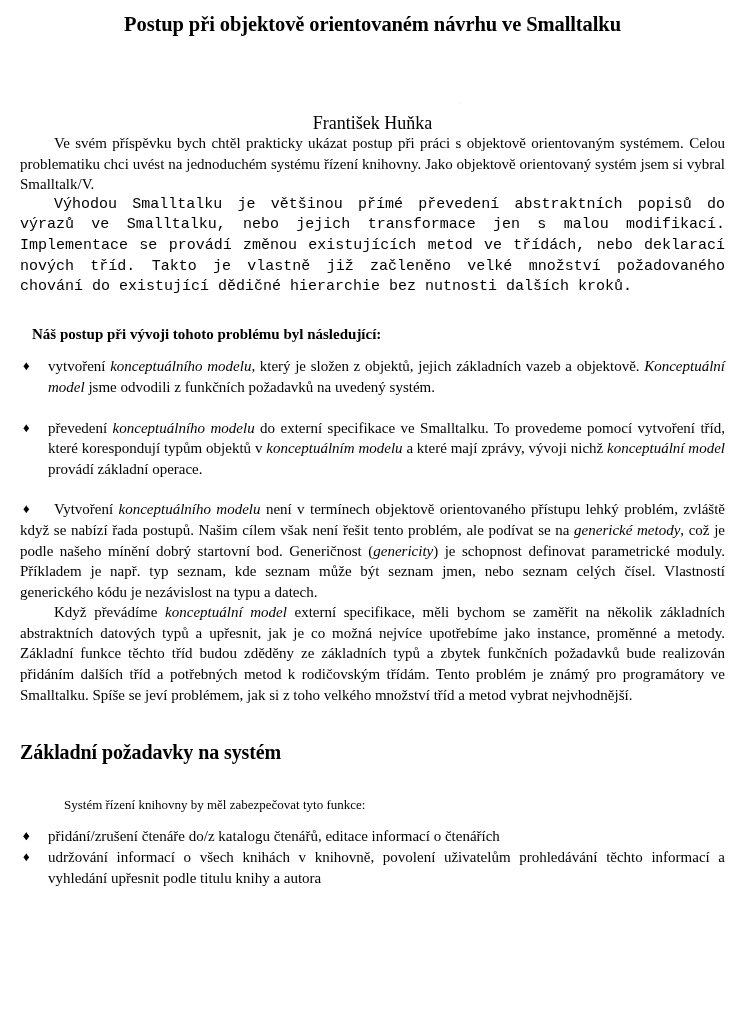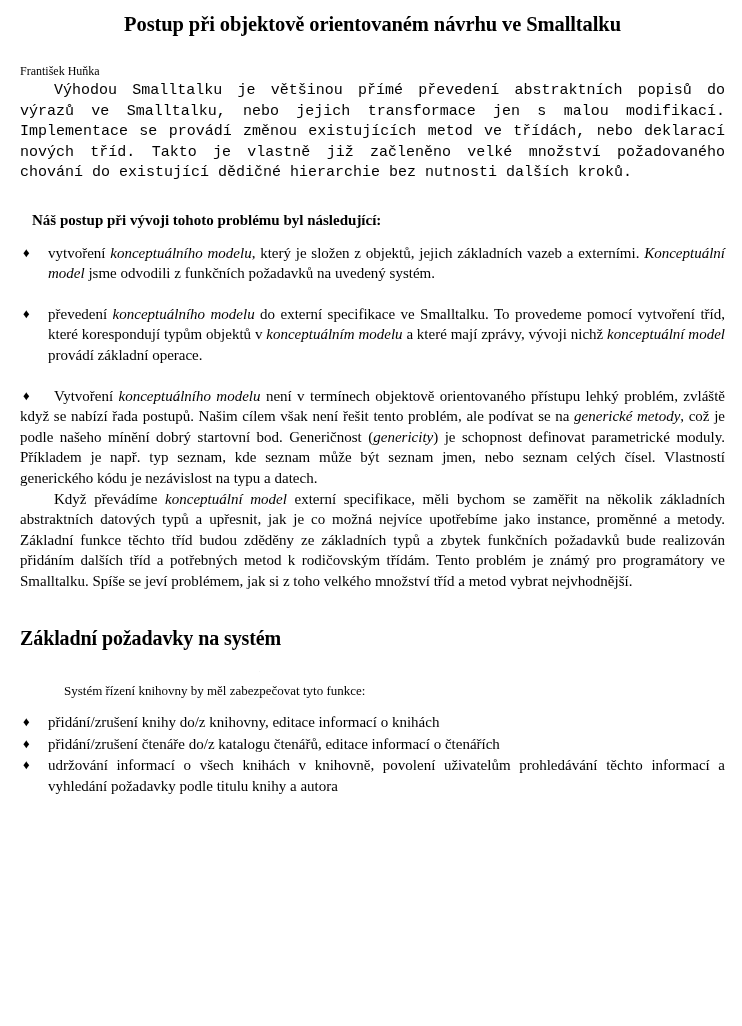--- a/index.html
+++ b/index.html
@@ -42,22 +42,23 @@
     font-weight: bold;
     font-size: 20.5px;
     text-align: center;
     letter-spacing: -0.1px;
     line-height: 26px;
     margin: 0 0 0 0;
     padding-top: 3px;
   }
 
   .author {
-    font-size: 12px;
-    margin-top: 24px;
+    text-align: center;
+    font-size: 18px;
+    margin-top: 76px;
     line-height: 20px;
   }
 
   p.body-par {
     font-size: 15px;
     line-height: 20.6px;
     text-align: justify;
     text-indent: 34px;
     margin: 0;
     padding: 0;
@@ -125,30 +126,31 @@
 </head>
 <body>
 
 <div class="page">
   <div class="content">
 
     <h1 class="doc-title">Postup při objektově orientovaném návrhu ve Smalltalku</h1>
 
     <div class="author">František Huňka</div>
 
+    <p class="body-par mt-42">Ve svém příspěvku bych chtěl prakticky ukázat postup při práci s objektově orientovaným systémem. Celou problematiku chci uvést na jednoduchém systému řízení knihovny. Jako objektově orientovaný systém jsem si vybral Smalltalk/V.</p>
 
     <p class="body-par par-gap-lg">Výhodou Smalltalku je většinou přímé převedení abstraktních popisů do výrazů ve Smalltalku, nebo jejich transformace jen s malou modifikací. Implementace se provádí změnou existujících metod ve třídách, nebo deklarací nových tříd. Takto je vlastně již začleněno velké množství požadovaného chování do existující dědičné hierarchie bez nutnosti dalších kroků.</p>
 
     <p class="lead-bold mt-26">Náš postup při vývoji tohoto problému byl následující:</p>
 
     <ul class="bullets spaced mt-28">
 
       <li>
         <span class="bullet-mark">♦</span>
-        <span>vytvoření </span><i>konceptuálního modelu</i><span>, který je složen z objektů, jejich základních vazeb a externími. </span><i>Konceptuální model</i><span> jsme odvodili z funkčních požadavků na uvedený systém.</span>
+        <span>vytvoření </span><i>konceptuálního modelu</i><span>, který je složen z objektů, jejich základních vazeb a objektově. </span><i>Konceptuální model</i><span> jsme odvodili z funkčních požadavků na uvedený systém.</span>
       </li>
 
       <li>
         <span class="bullet-mark">♦</span>
         <span>převedení </span><i>konceptuálního modelu</i><span> do externí specifikace ve Smalltalku. To provedeme pomocí vytvoření tříd, které korespondují typům objektů v </span><i>konceptuálním modelu</i><span> a které mají zprávy, vývoji nichž </span><i>konceptuální model</i><span> provádí základní operace.</span>
       </li>
 
       <li>
         <span class="bullet-mark">♦</span>
       </li>
@@ -159,26 +161,25 @@
 
     <p class="body-par par-gap-md"><span>Když převádíme </span><i>konceptuální model</i><span> externí specifikace, měli bychom se zaměřit na několik základních abstraktních datových typů a upřesnit, jak je co možná nejvíce upotřebíme jako instance, proměnné a metody. Základní funkce těchto tříd budou zděděny ze základních typů a zbytek funkčních požadavků bude realizován přidáním dalších tříd a potřebných metod k rodičovským třídám. Tento problém je známý pro programátory ve Smalltalku. Spíše se jeví problémem, jak si z toho velkého množství tříd a metod vybrat nejvhodnější.</span></p>
 
     <h2 class="section-heading mt-34">Základní požadavky na systém</h2>
 
     <p class="intro-line mt-30">Systém řízení knihovny by měl zabezpečovat tyto funkce:</p>
 
     <ul class="bullets tight mt-24">
       <li>
         <span class="bullet-mark">♦</span>
-        <span>přidání/zrušení knihy do/z knihovny, editace informací o knihách</span>
       </li>
       <li>
         <span class="bullet-mark">♦</span>
         <span>přidání/zrušení čtenáře do/z katalogu čtenářů, editace informací o čtenářích</span>
       </li>
       <li>
         <span class="bullet-mark">♦</span>
-        <span>udržování informací o všech knihách v knihovně, povolení uživatelům prohledávání těchto informací a vyhledání požadavky podle titulu knihy a autora</span>
+        <span>udržování informací o všech knihách v knihovně, povolení uživatelům prohledávání těchto informací a vyhledání upřesnit podle titulu knihy a autora</span>
       </li>
     </ul>
 
   </div>
 </div>
 
 </body></html>

